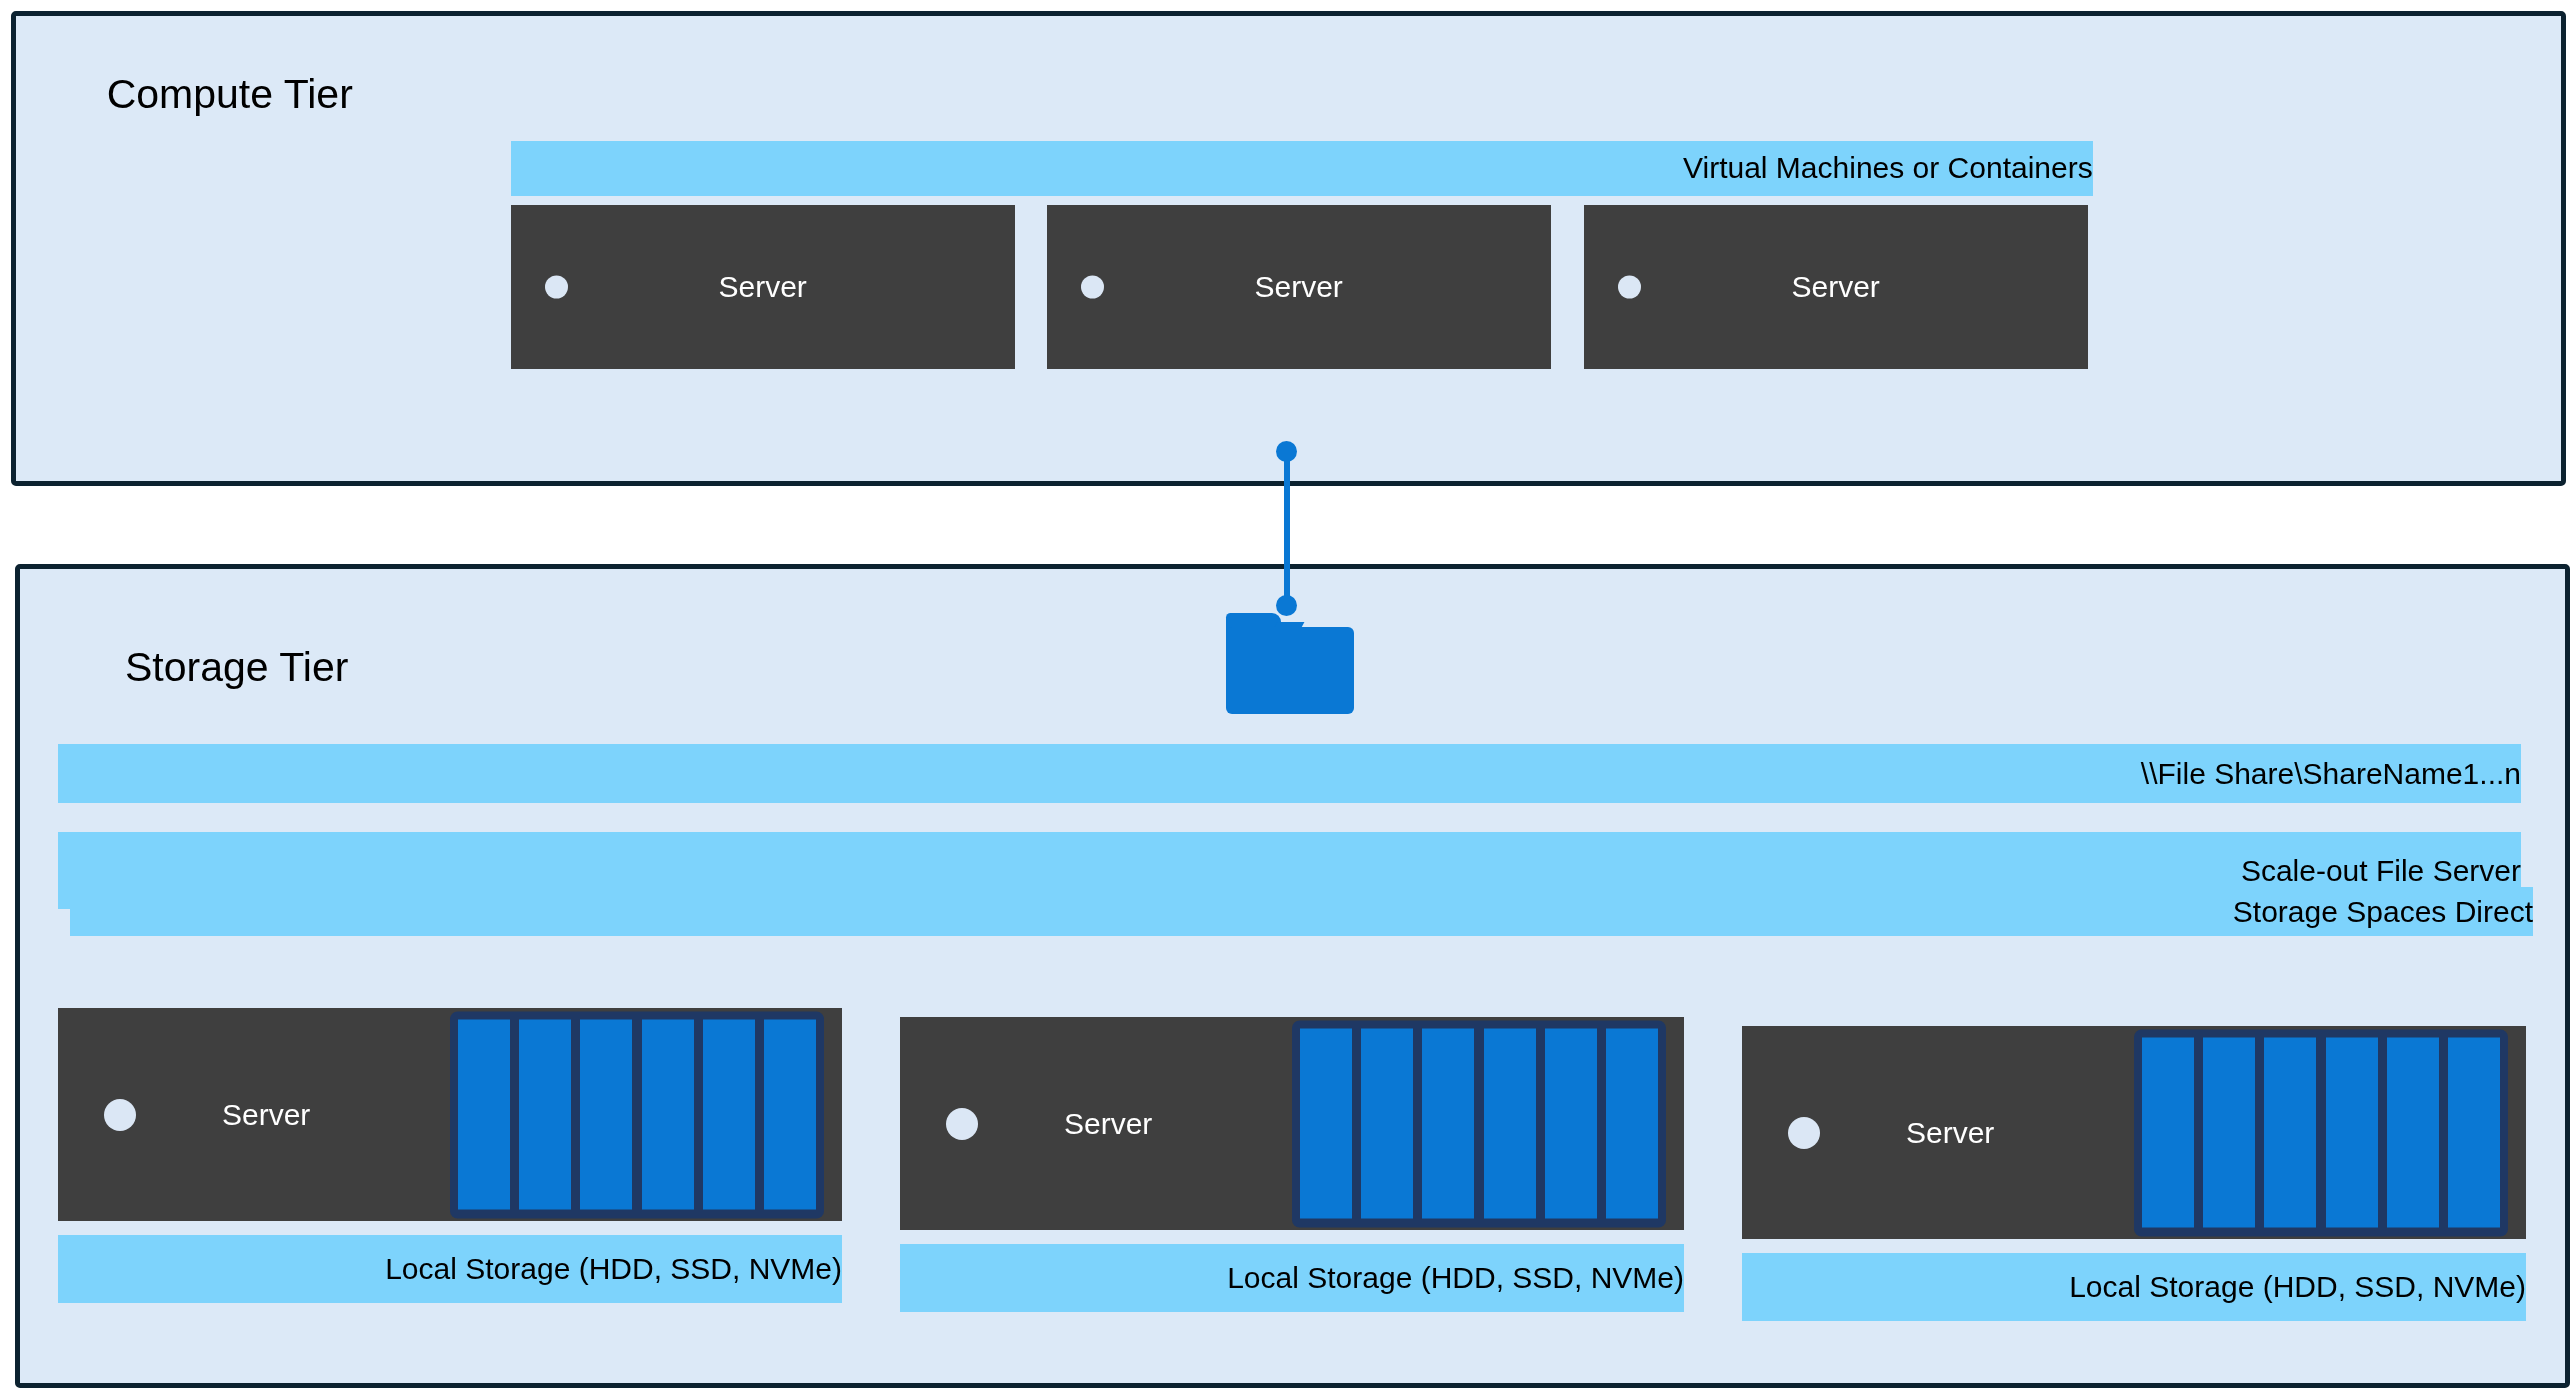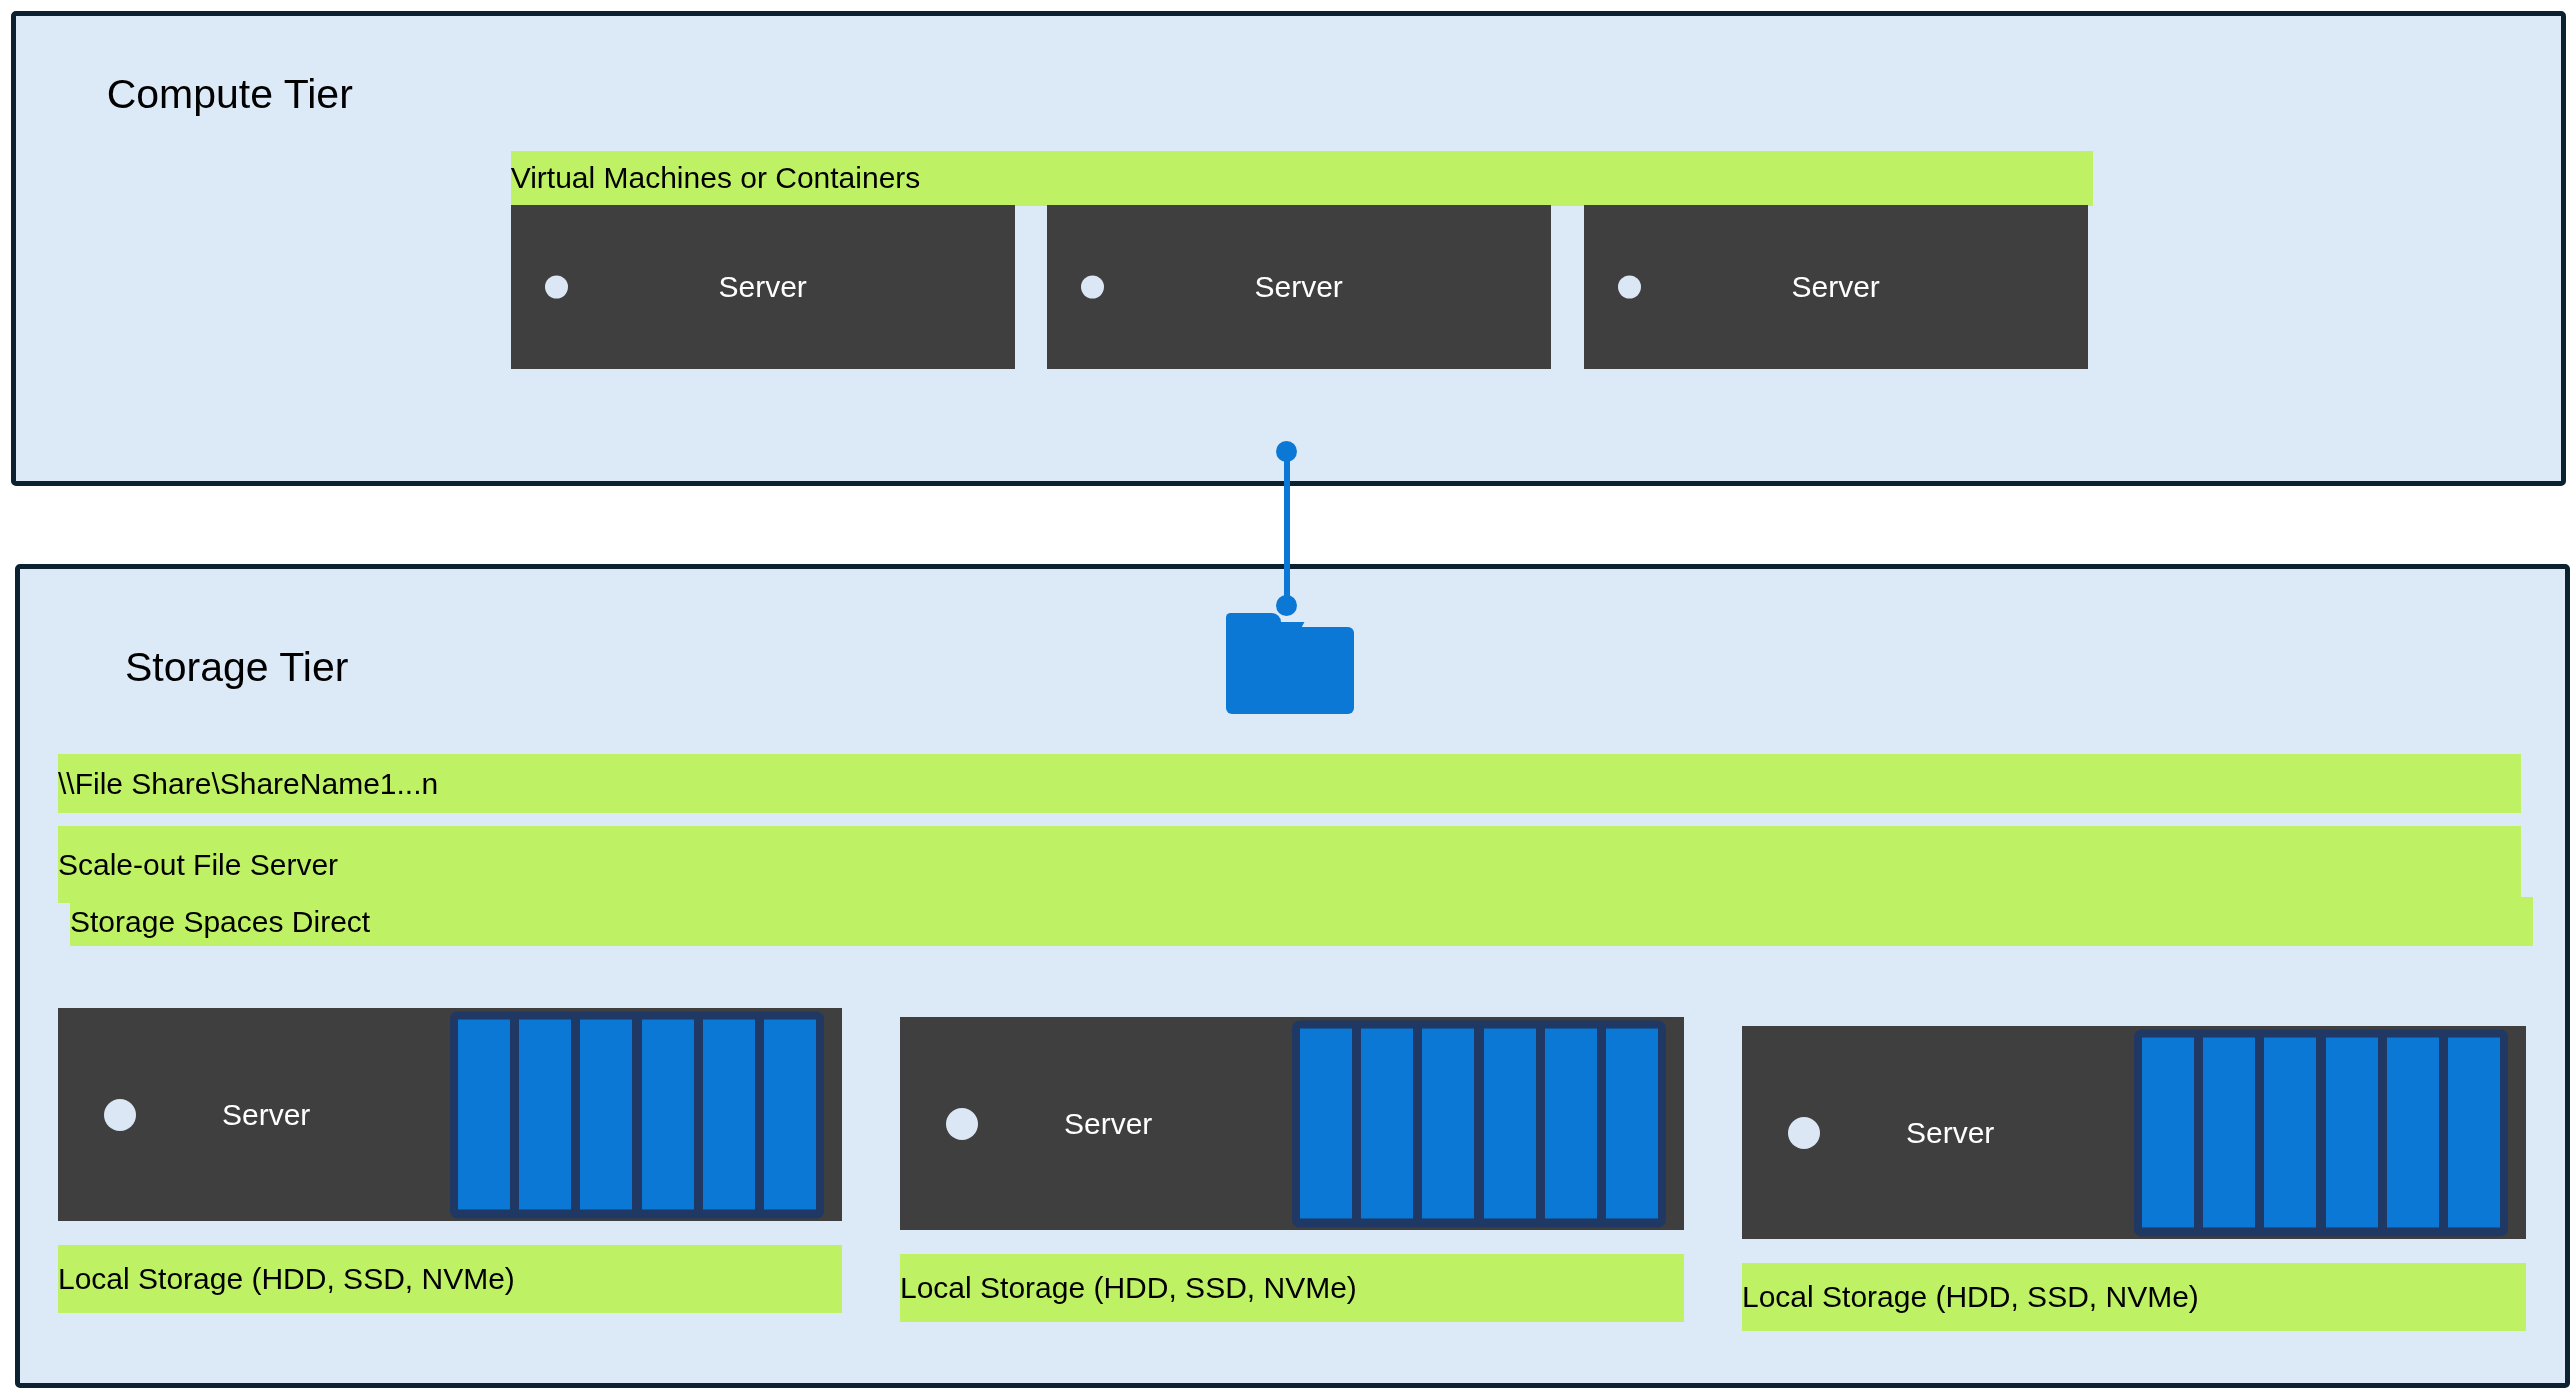--- a/index.html
+++ b/index.html
@@ -42,26 +42,25 @@
     color: #000000;
     letter-spacing: 0px;
     white-space: nowrap;
   }
   #compute-tier .tier-title { left: 91px; top: 55px; }
   #storage-tier .tier-title { left: 105px; top: 75px; }
 
   
   .gray-bar {
     position: absolute;
-    background: #bef264;
+    background: #7dd3fc;
     display: flex;
     align-items: center;
-    justify-content: flex-start;
-    box-sizing: border-box;
-    margin-top: 10px;
+    justify-content: flex-end;
+    box-sizing: border-box;
   }
   .gray-bar span {
     font-size: 30px;
     color: #000000;
     white-space: nowrap;
   }
 
   
   .server {
     position: absolute;
@@ -171,21 +170,21 @@
     position: absolute;
     left: 47px; top: 9px;
     width: 27px; height: 16.7px;
     background: #0a78d4;
     transform: skewX(-28deg);
   }
 
   
   #sfs-stack { position: absolute; left: 58px; top: 744px; width: 2463px; }
   #share-bar  { left: 0; top: 0px;   width: 2463px; height: 59px; }
-  #sofs-bar   { left: 0; top: 72px;  width: 2463px; height: 77px; }
+  #sofs-bar   { left: 0; top: 88px;  width: 2463px; height: 77px; }
   #s2d-bar    { left: 12px; top: 143px; width: 2463px; height: 49px; }
 
   
   .storage-col {
     position: absolute;
     width: 784px;
     height: 320px;
   }
   #storage-col-1 { left: 58px;   top: 1008px; }
   #storage-col-2 { left: 900px; top: 1017px; }

